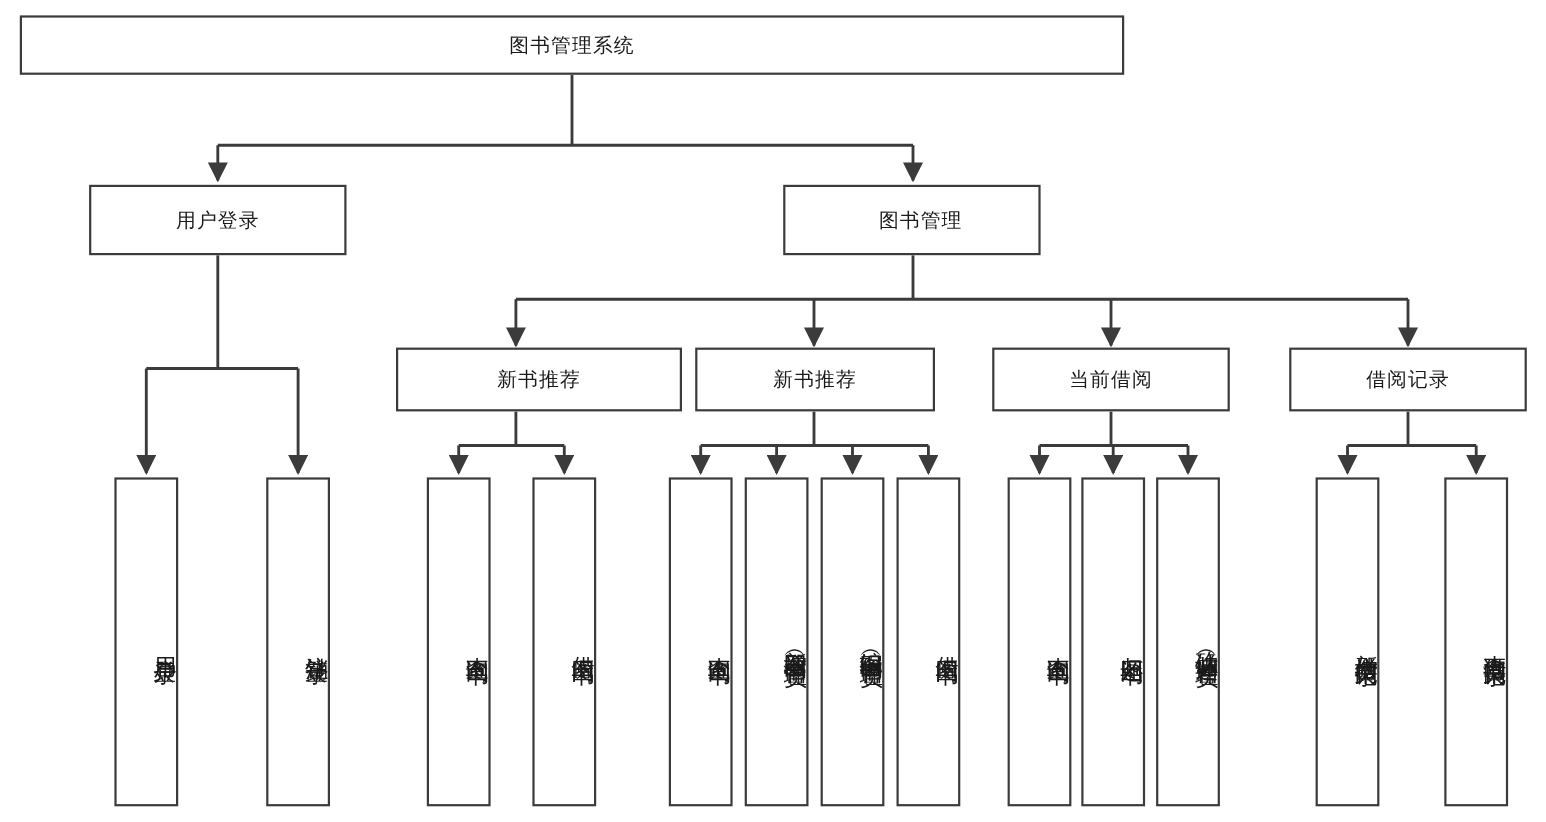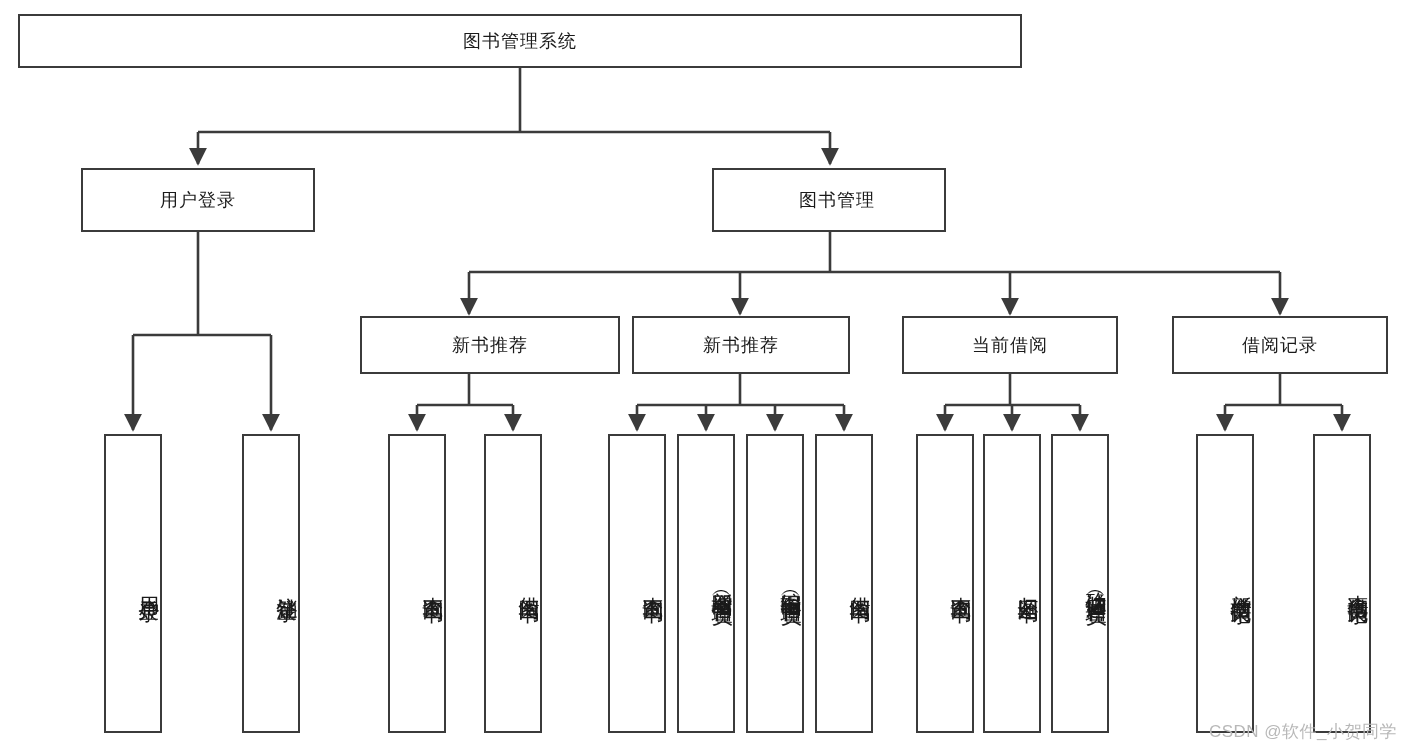--- a/index.html
+++ b/index.html
@@ -185,15 +185,14 @@
     <span class="vlabel">确认归还（管理员）</span>
   </div>
 
   <div class="node vert" style="left:1196px; top:434px; width:58px; height:299px;">
     <span class="vlabel">新增借阅记录</span>
   </div>
   <div class="node vert" style="left:1313px; top:434px; width:58px; height:299px;">
     <span class="vlabel">查询借阅记录</span>
   </div>
 
-  <div id="watermark">CSDN @软件_小贺同学</div>
 
 </div>
 
 </body></html>

